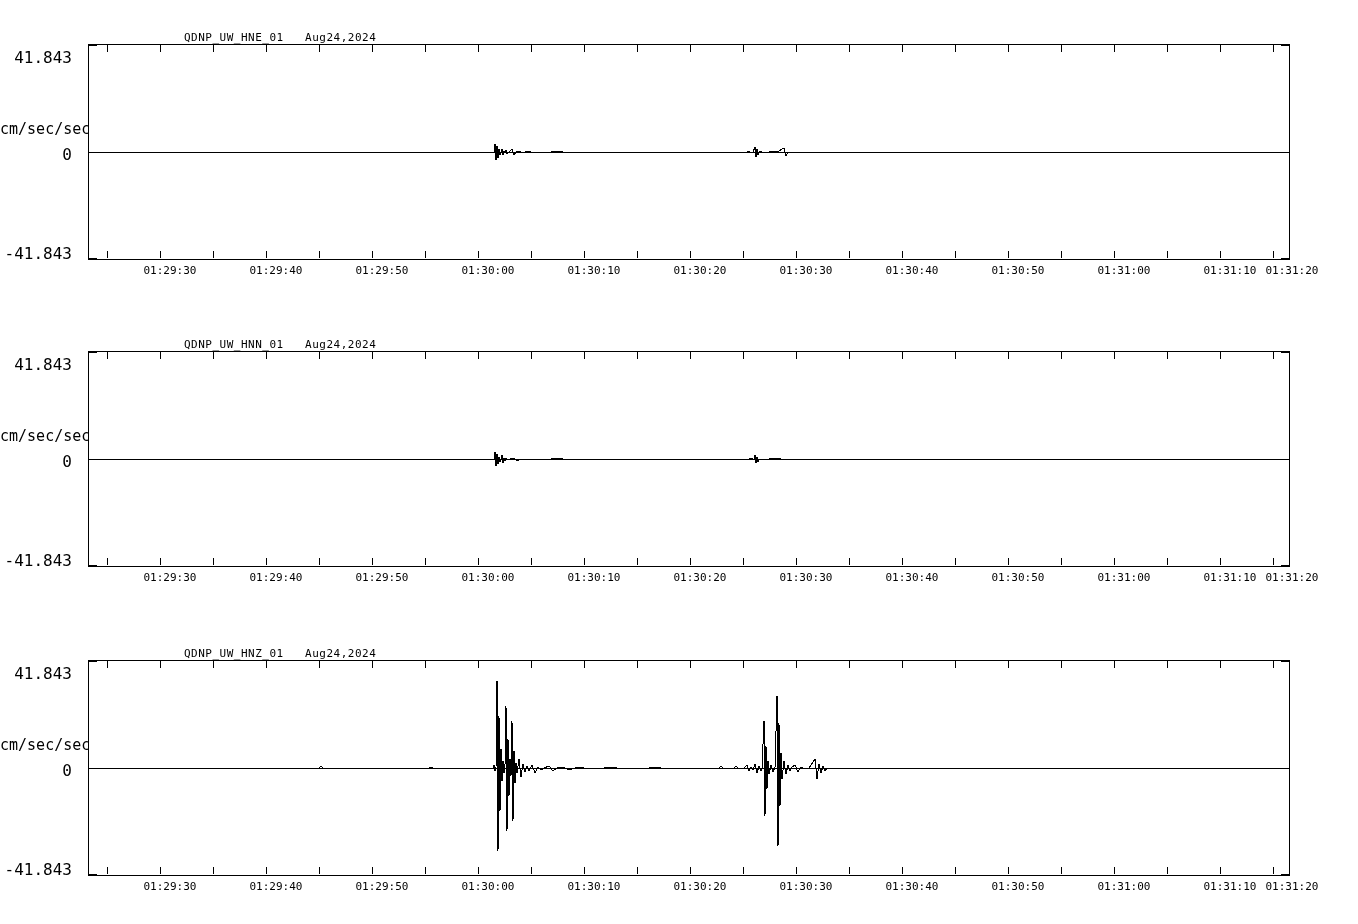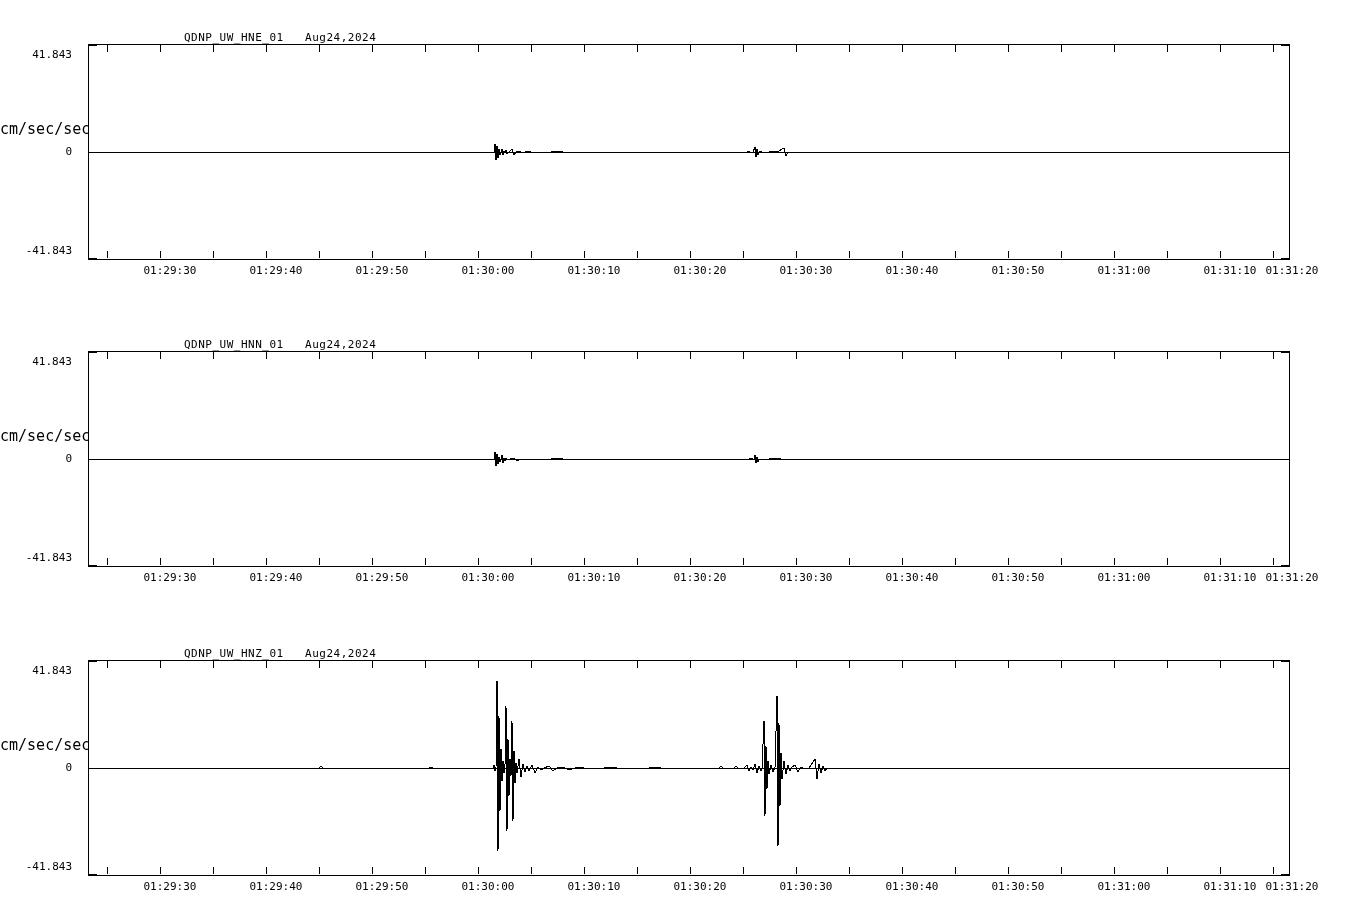--- a/index.html
+++ b/index.html
@@ -37,21 +37,21 @@
     white-space: pre;
   }
   .ylabel {
     position: absolute;
     font-size: 15px;
     white-space: pre;
     text-align: right;
   }
   .ytick {
     position: absolute;
-    font-size: 11px;
+    font-size: 16px;
     white-space: pre;
     text-align: right;
   }
   .xtick {
     position: absolute;
     font-size: 11px;
     white-space: pre;
     text-align: center;
   }
   svg {

